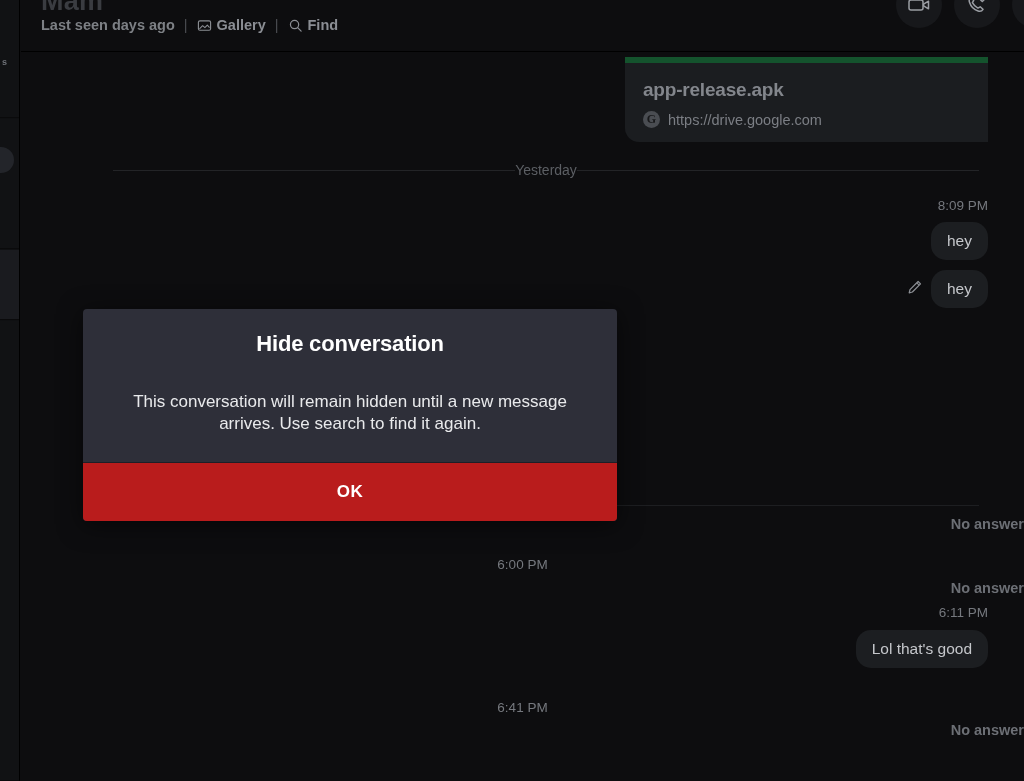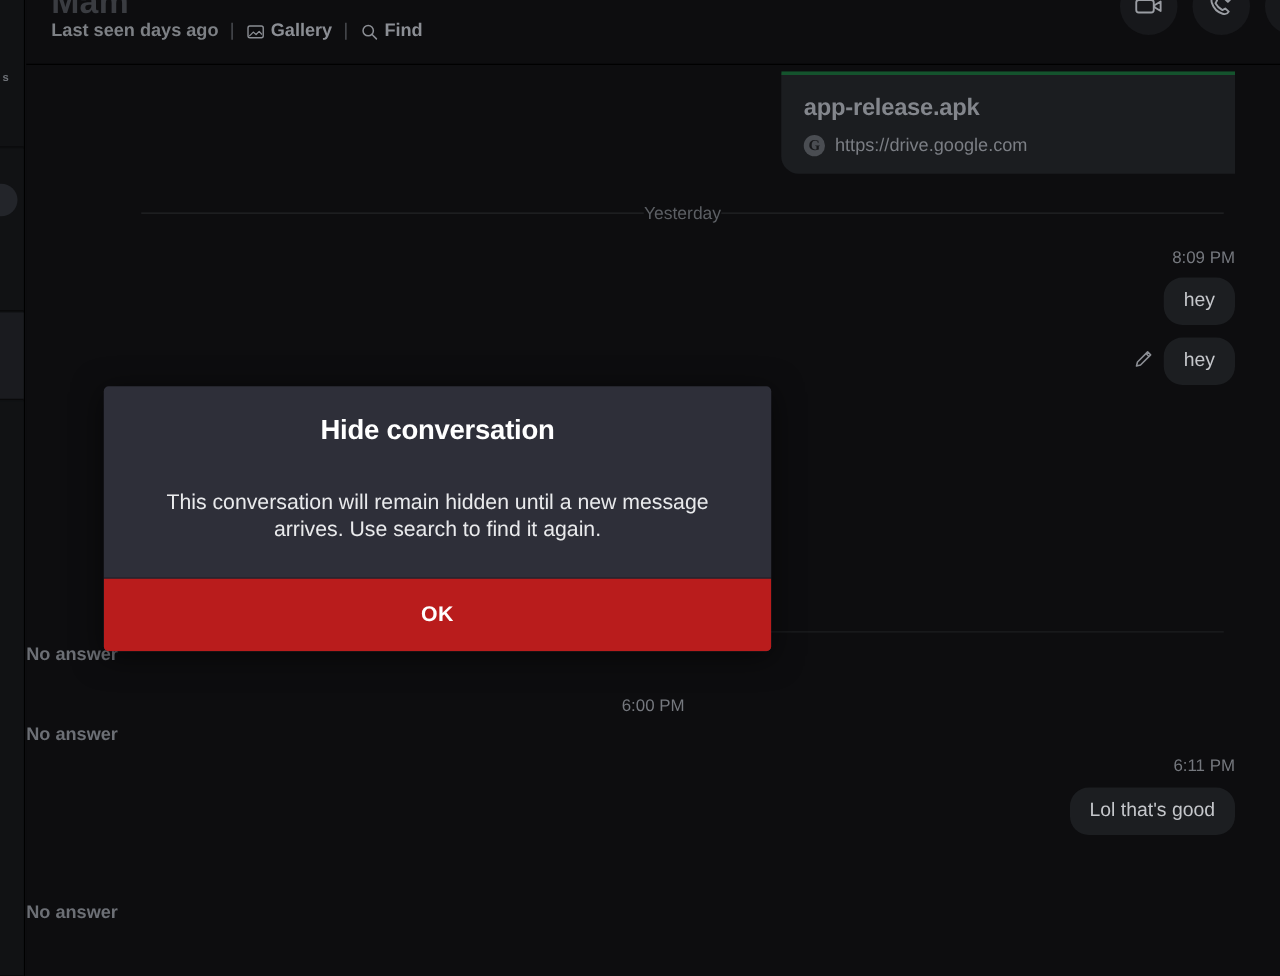--- a/index.html
+++ b/index.html
@@ -117,21 +117,21 @@
     width: 1003px; height: 729px;
     overflow: hidden;
   }
 
   
   .link-card {
     position: absolute;
     right: 36px; top: 5px;
     width: 363px;
     background: #1b1d20;
-    border-top: 3px solid #14532d;
+    border-top: 6px solid #14532d;
     border-radius: 0 0 0 14px;
     padding: 16px 18px 14px 18px;
   }
   .link-title {
     font-size: 19px;
     font-weight: 700;
     color: #83868c;
     letter-spacing: -0.2px;
   }
   .link-url-row {
@@ -192,21 +192,21 @@
     position: absolute;
     cursor: pointer;
   }
 
   
   .call-log {
     position: absolute;
     font-size: 14.5px;
     font-weight: 700;
     color: #6c6f75;
-    text-align: left;
+    text-align: right;
     white-space: nowrap;
   }
 
   
   .faint-div {
     position: absolute;
     left: 62px; top: 453px;
     width: 896px; height: 1px;
     background: #1d1e21;
   }
@@ -345,20 +345,21 @@
       <div class="faint-div"></div>
 
       <div class="call-log" style="left:0; width:1003px; top:464px;">No answer</div>
 
       <div class="ts" style="left:0; width:1003px; top:505px;">6:00 PM</div>
       <div class="call-log" style="left:0; width:1003px; top:528px;">No answer</div>
 
       <div class="ts" style="right:36px; top:553px;">6:11 PM</div>
       <div class="bubble" style="right:36px; top:578px;">Lol that's good</div>
 
+      <div class="ts" style="left:0; width:1003px; top:648px;">6:41 PM</div>
       <div class="call-log" style="left:0; width:1003px; top:670px;">No answer</div>
 
     </div>
   </div>
 
   <div class="dialog">
     <div class="dlg-body">
       <div class="dlg-title">Hide conversation</div>
       <div class="dlg-msg">This conversation will remain hidden until a new message arrives. Use search to find it again.</div>
     </div>

